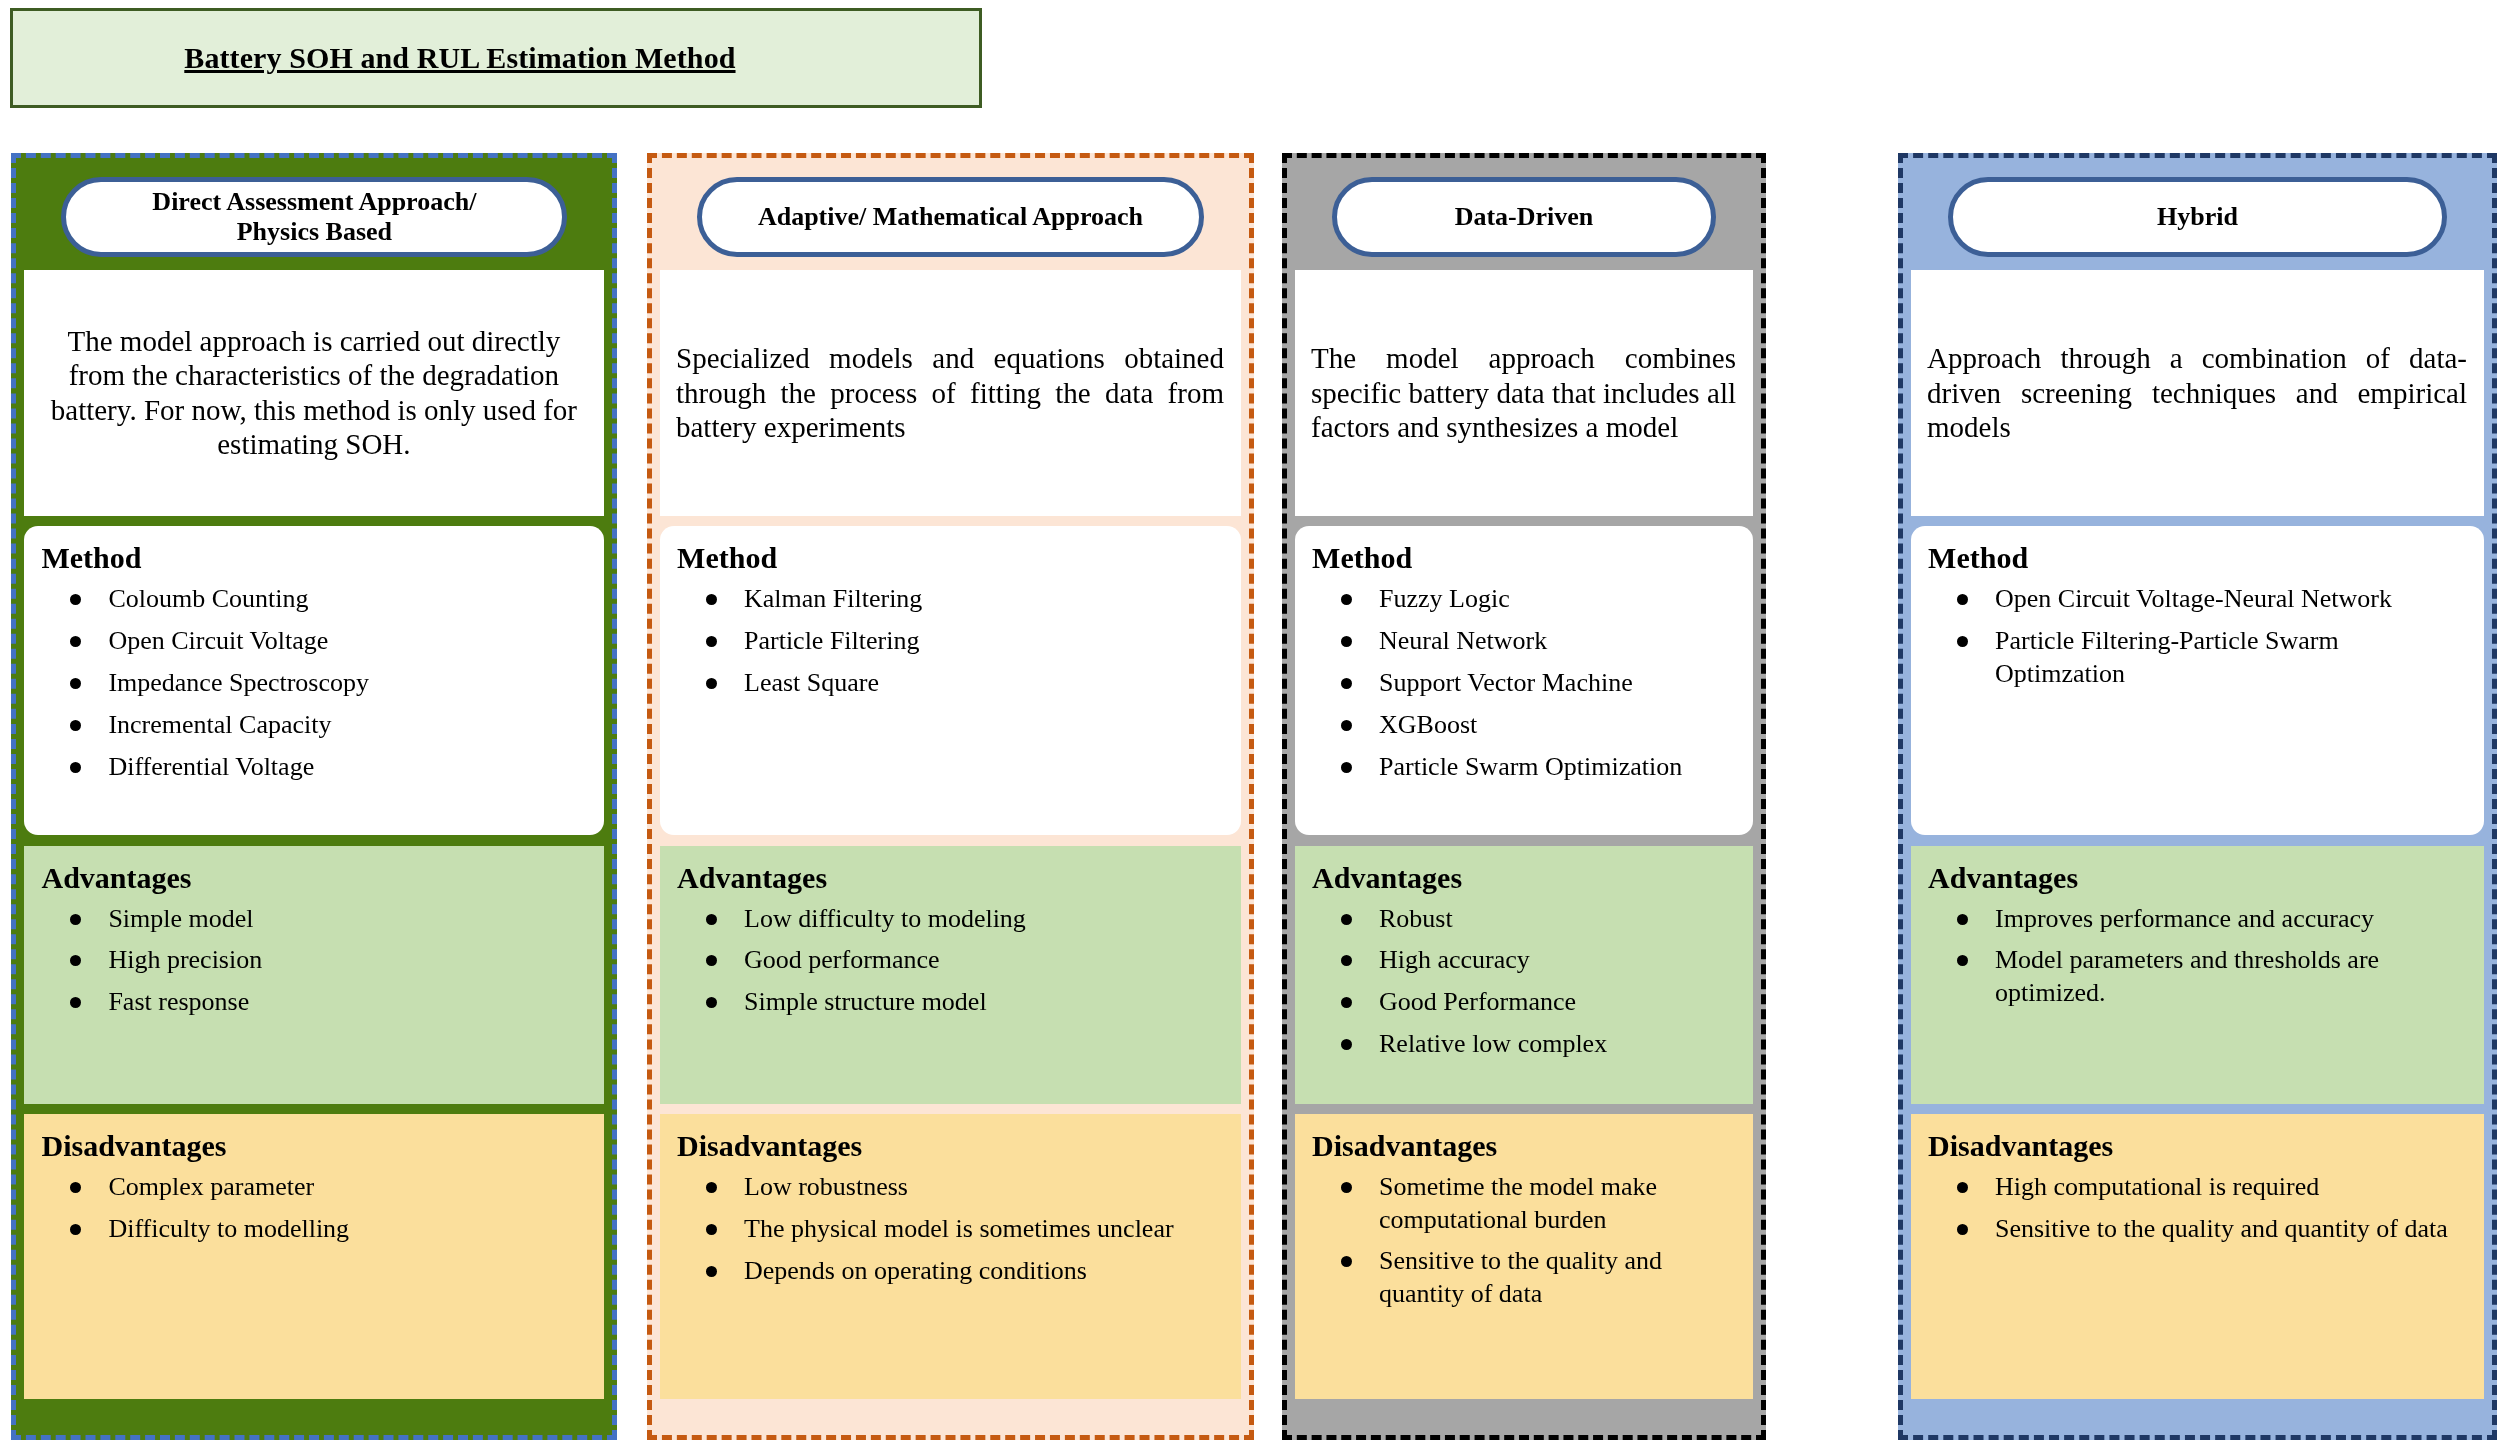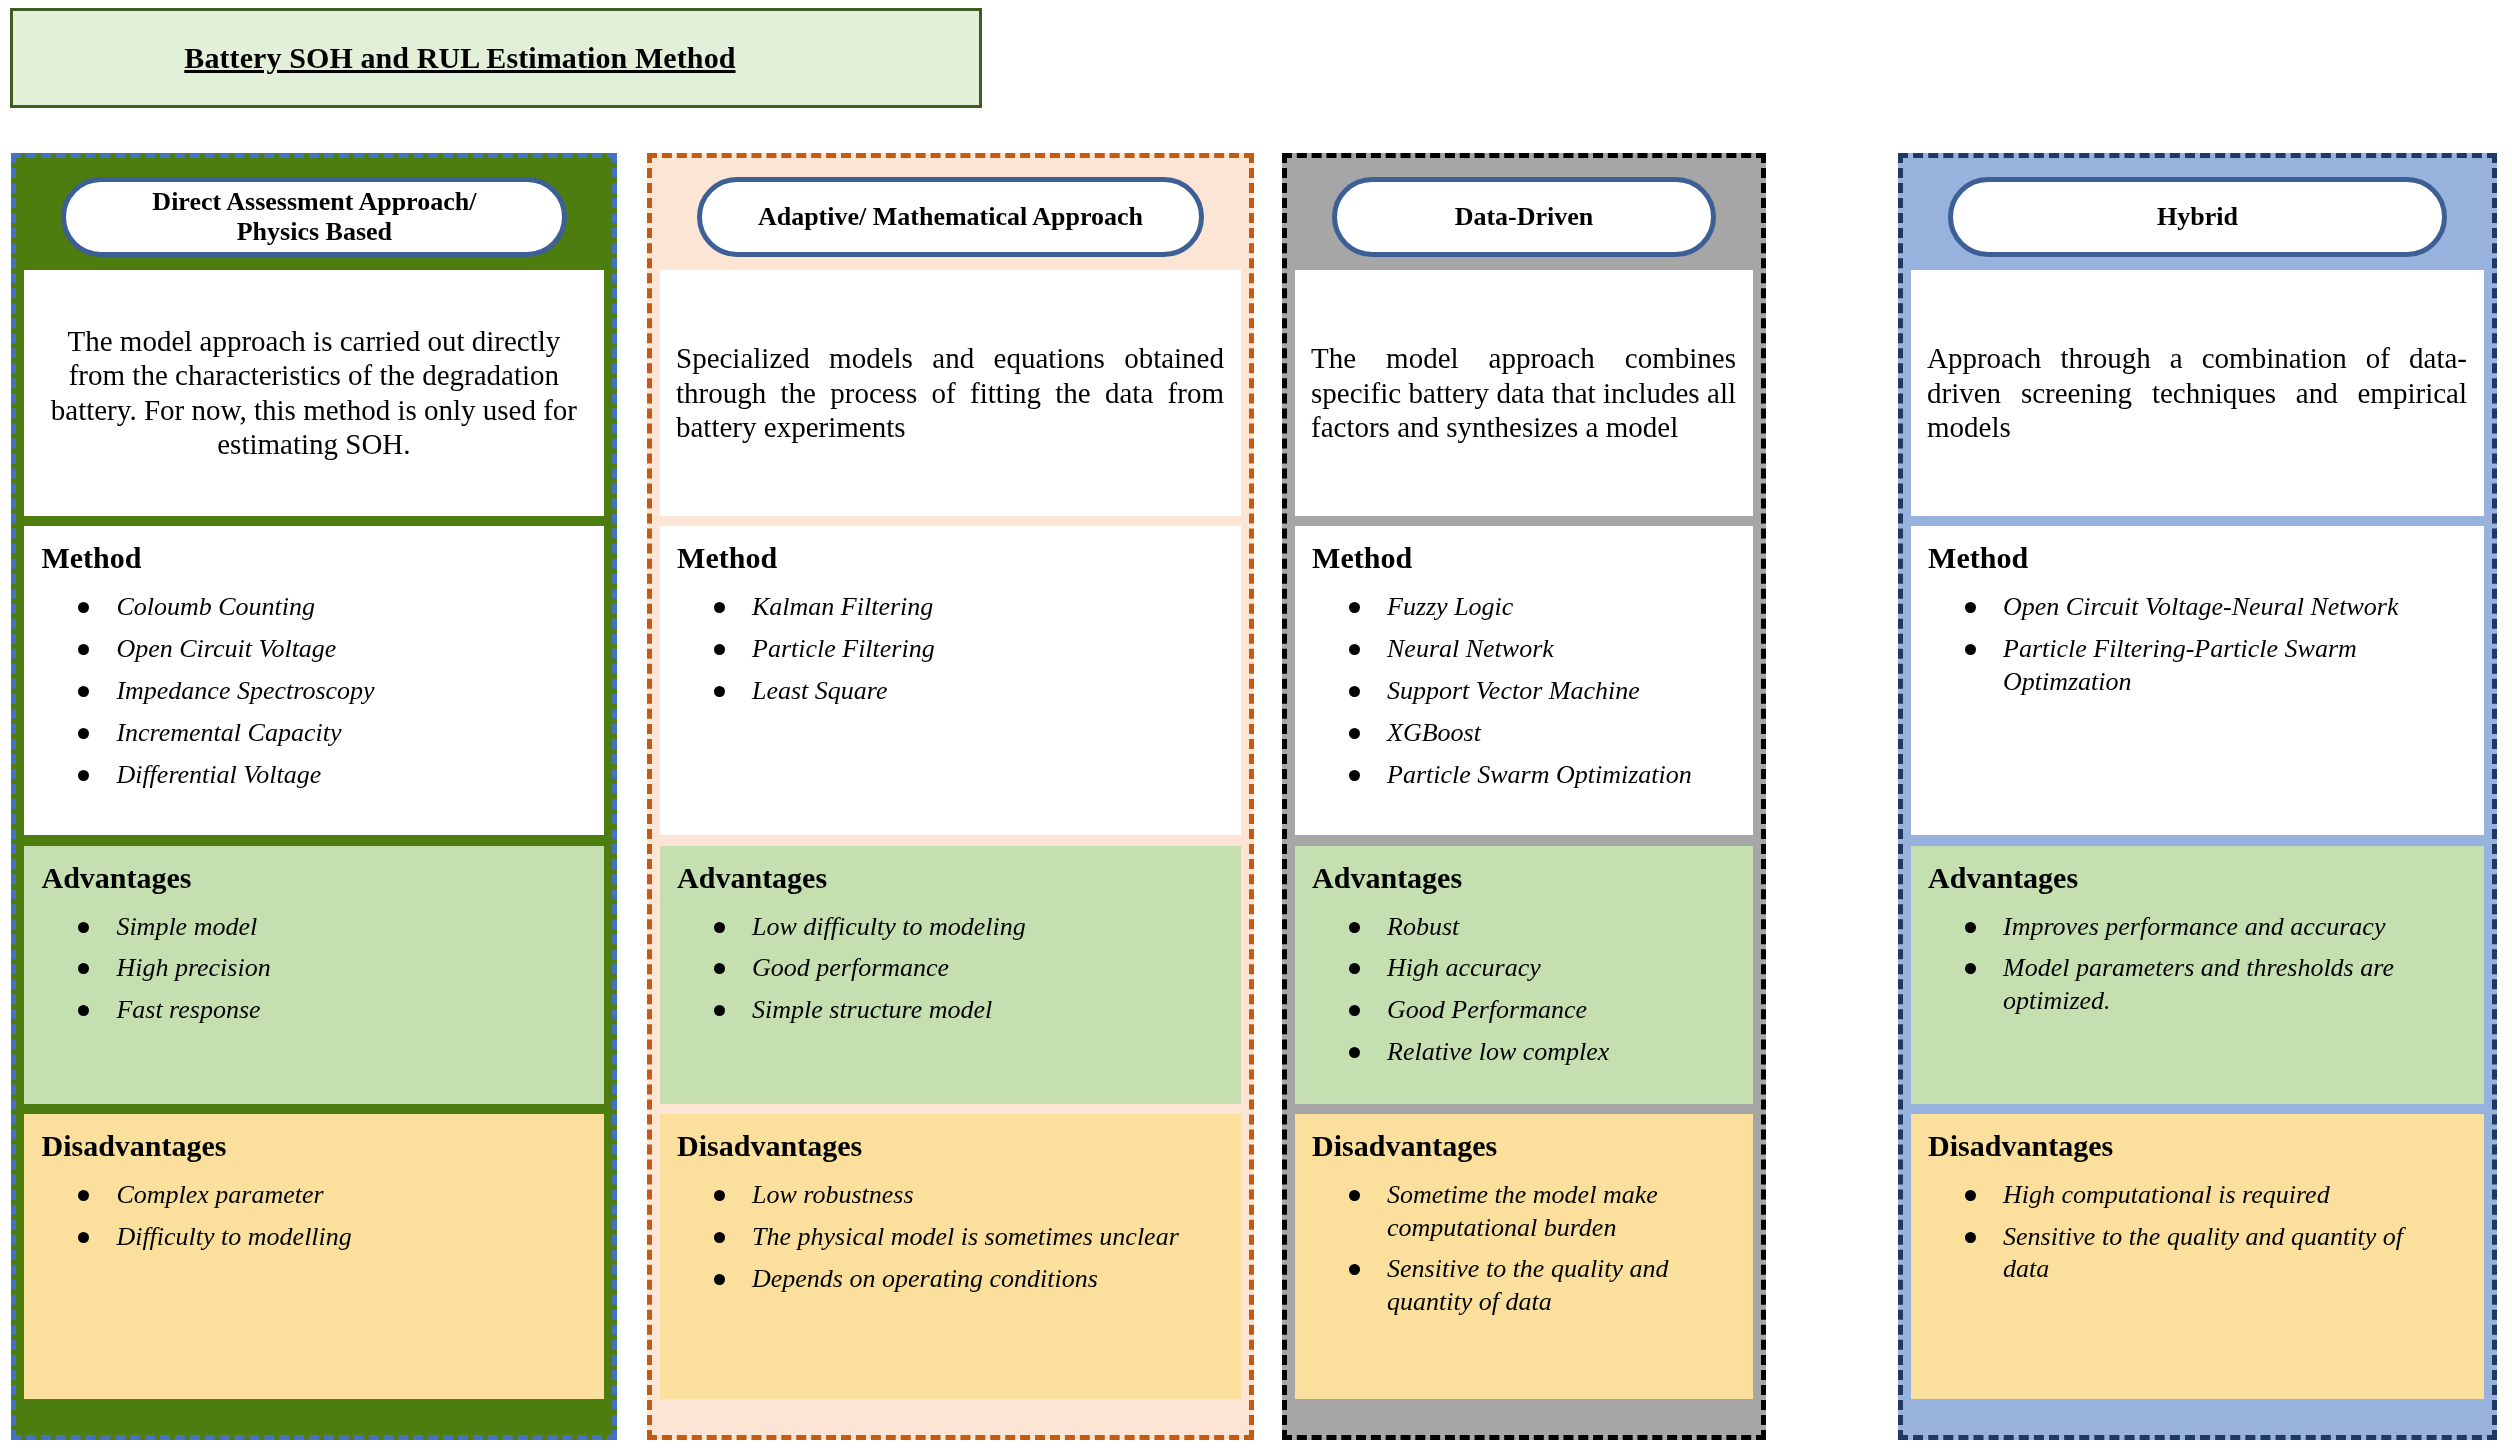--- a/index.html
+++ b/index.html
@@ -112,23 +112,22 @@
     font-family: "Liberation Serif", serif;
     font-weight: bold;
     font-size: 30px;
     color: #000;
     margin: 0 0 3.4px 1.1px;
     line-height: 1.1;
   }
 
   ul.bullets {
     list-style: none;
-    margin: 17px;
+    margin: 9px;
     padding: 0;
-    font-style: italic;
   }
   ul.bullets li {
     position: relative;
     font-family: "Liberation Serif", serif;
     font-size: 26px;
     line-height: 1.26;
     color: #000;
     padding-left: 59px;
     margin-top: 9.1px;
   }
@@ -144,21 +143,21 @@
   }
 
   
   .col-0 { background: #4d7c0f; border: 5.1px dashed #4472c4; }
   .col-1 { background: #fce5d5; border: 5.1px dashed #c55a11; }
   .col-2 { background: #a6a6a6; border: 5.1px dashed #000000; }
   .col-3 { background: #97b3dd; border: 5.1px dashed #1f3864; }
 
   
   .h-desc   { height: 246px; }
-  .h-method { height: 309px; }
+  .h-method { height: 309px; border-radius: 14px; }
   .h-adv    { height: 258px; }
   .h-dis    { height: 285px; margin-bottom: 0; }
 </style>
 </head>
 <body>
 
 <div id="title-box">
   <div id="title-text">Battery SOH and RUL Estimation Method</div>
 </div>
 

